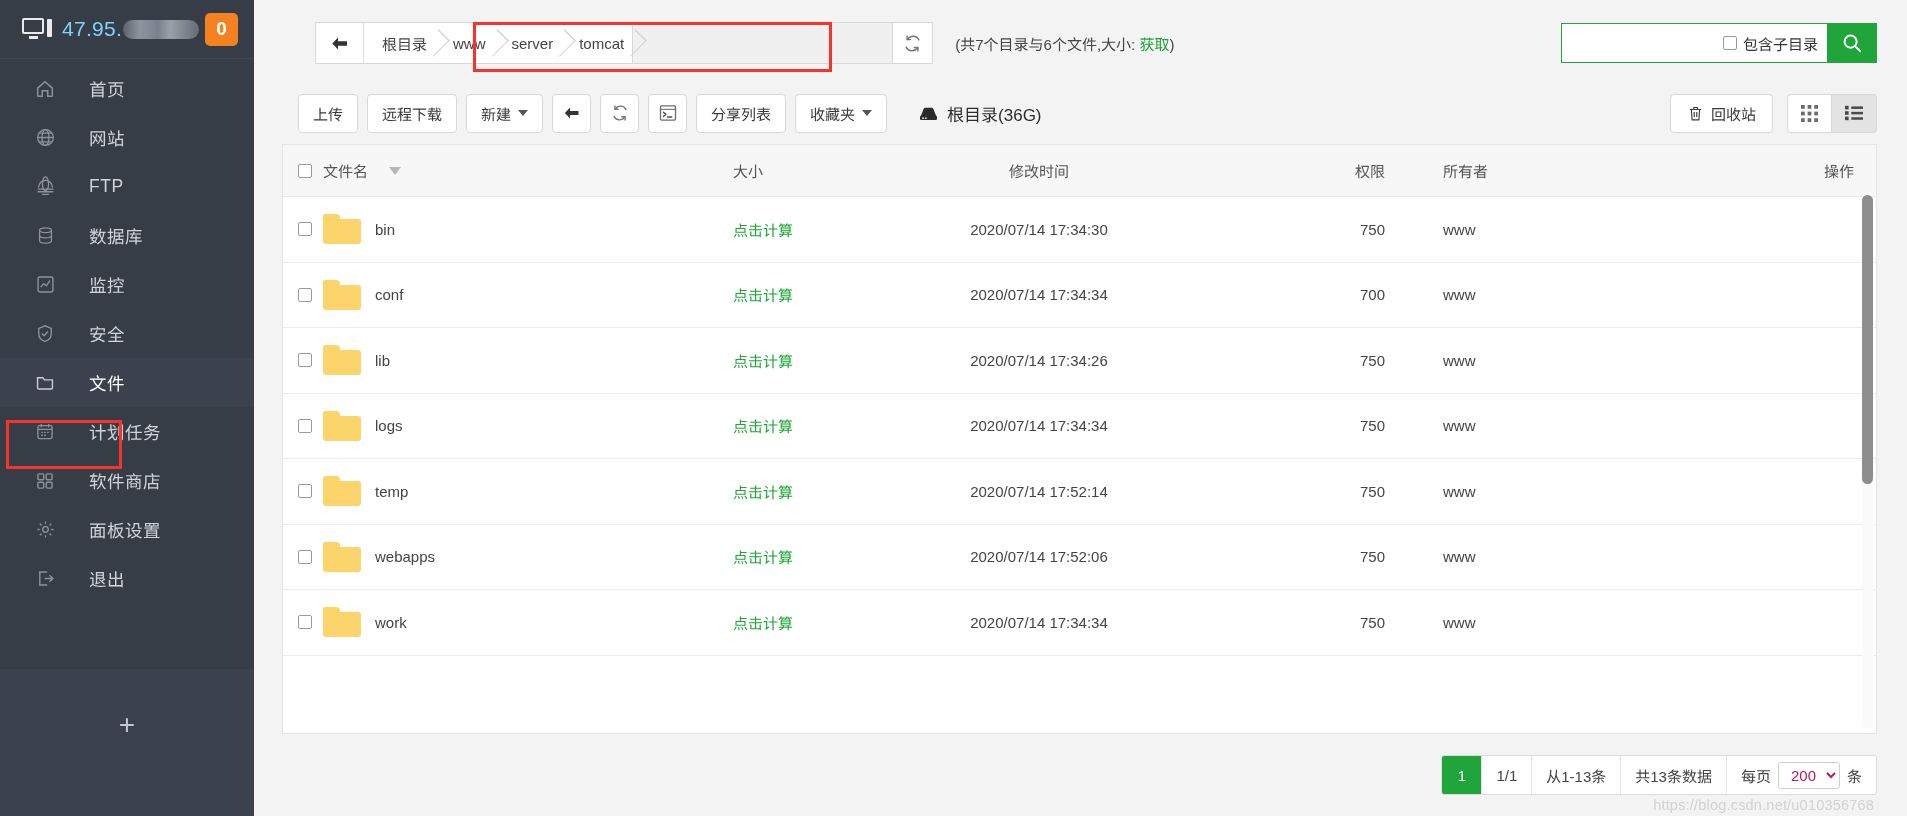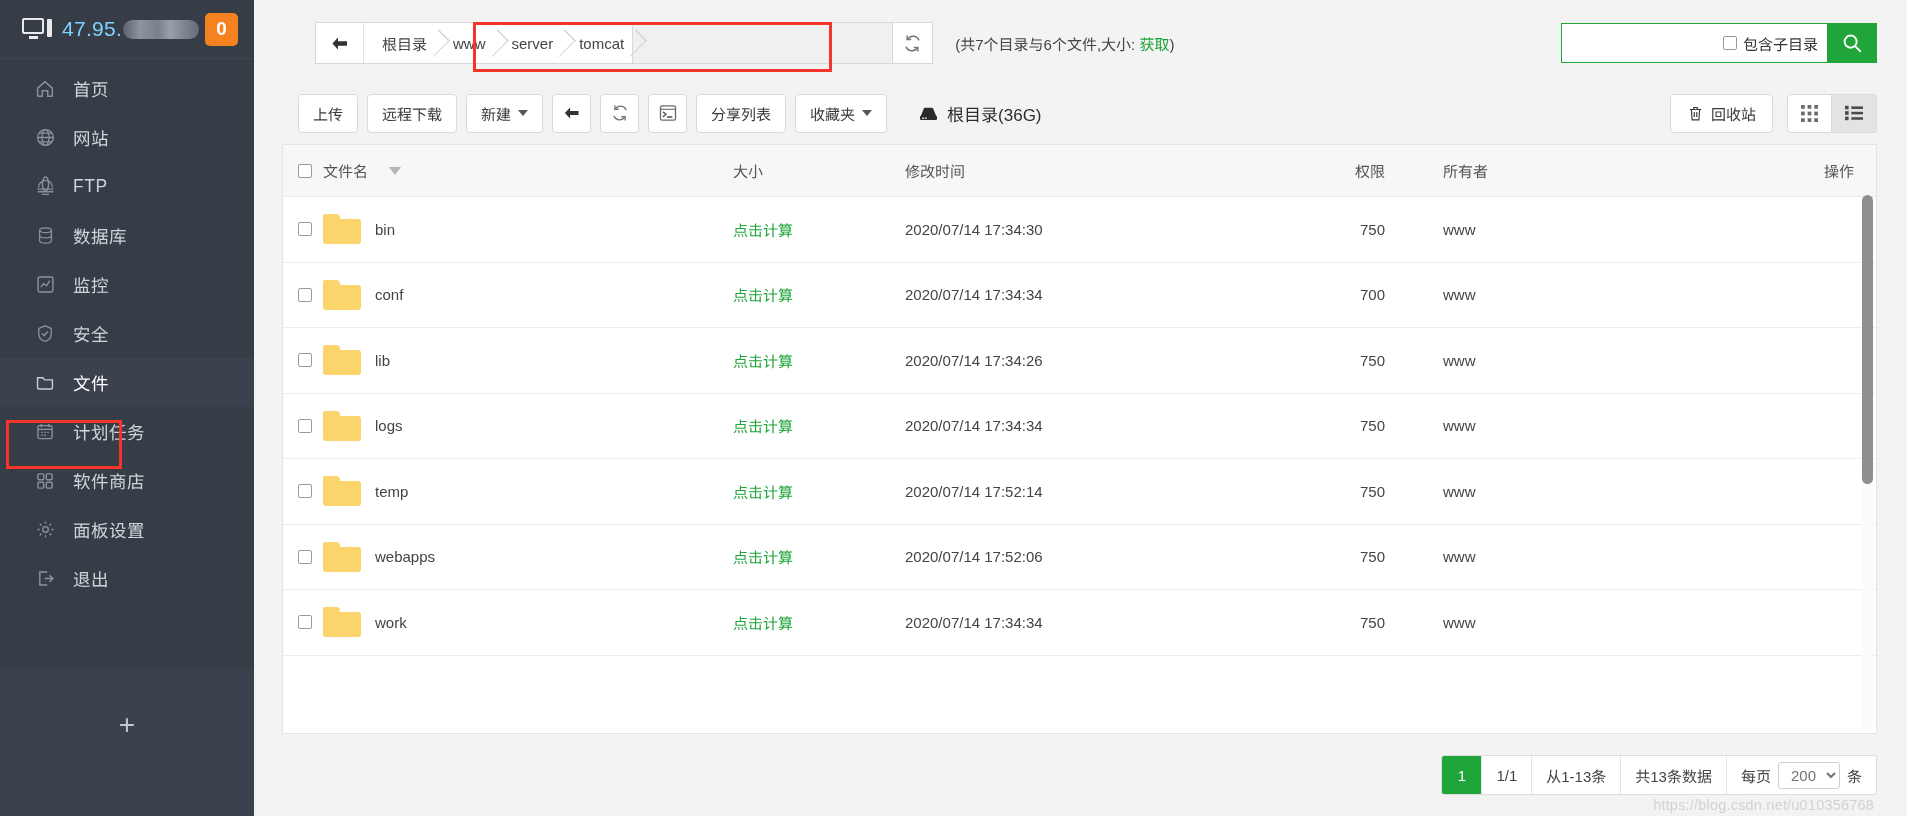--- a/index.html
+++ b/index.html
@@ -52,21 +52,21 @@
   #notify-badge {
     margin-left: auto;
     width: 33px; height: 33px; border-radius: 5px;
     background: #f5821f; color: #fff;
     font-size: 19px; font-weight: bold;
     display: flex; align-items: center; justify-content: center;
   }
   #sidebar-nav { padding-top: 5px; }
   .nav-item {
     height: 49px; display: flex; align-items: center;
-    padding-left: 33px; cursor: pointer; position: relative;
+    padding-left: 33px; cursor: pointer; position: relative; gap: 16px;
   }
   .nav-item .nav-ico {
     width: 24px; height: 24px; flex: 0 0 24px;
     margin-right: 16px; opacity: .55;
     display: flex; align-items: center; justify-content: center;
   }
   .nav-item .nav-ico svg { display: block; }
   .nav-label { color: #cfd4da; font-size: 17.5px; letter-spacing: .5px; }
   .nav-item.active { background: #3b424d; }
   .nav-item.active .nav-label { color: #ffffff; }
@@ -217,21 +217,21 @@
     font-size: 15px; color: #555; flex: 0 0 52px;
   }
   #tbody { position: relative; overflow: hidden; flex: 1; }
   .trow {
     height: 65.5px; display: flex; align-items: center;
     border-bottom: 1px solid #ededed; font-size: 15px; color: #444;
   }
   .c-check { width: 40px; flex: 0 0 40px; display: flex; justify-content: center; padding-left: 4px; }
   .c-name  { width: 410px; flex: 0 0 410px; display: flex; align-items: center; gap: 14px; }
   .c-size  { width: 172px; flex: 0 0 172px; }
-  .c-time  { width: 268px; flex: 0 0 268px; }
+  .c-time  { width: 268px; flex: 0 0 268px; text-align: center; }
   .c-perm  { width: 250px; flex: 0 0 250px; text-align: right; padding-right: 38px; }
   .c-owner { width: 210px; flex: 0 0 210px; padding-left: 20px; }
   .c-act   { flex: 1; text-align: right; padding-right: 22px; }
   .sizecalc { color: #20a53a; cursor: pointer; }
   .sortcaret {
     width: 0; height: 0; border-left: 6px solid transparent;
     border-right: 6px solid transparent; border-top: 8px solid #b5b5b5;
     display: inline-block; margin-left: 7px; vertical-align: 2px;
   }
   .folder-ico { width: 38px; height: 30px; flex: 0 0 38px; position: relative; }
@@ -278,21 +278,21 @@
     border-right: 1px solid #e4e4e4; white-space: nowrap;
   }
   .pg-cell:last-child { border-right: none; }
   #pg-current {
     background: #20a53a; color: #fff; min-width: 40px;
     justify-content: center; font-weight: 500; cursor: pointer;
   }
   #pg-size {
     display: inline-block; border: 1px solid #cfcfcf; border-radius: 3px;
     height: 27px; padding: 0 6px 0 8px; margin: 0 7px;
-    font-size: 15px; color: #737373; background: #fff;
+    font-size: 15px; color: #be185d; background: #fff;
     font-family: "Liberation Sans", sans-serif;
   }
   #watermark {
     position: absolute; right: 3px; bottom: 3px;
     font-size: 14.5px; color: #d2d2d2; letter-spacing: .2px;
     user-select: none; white-space: nowrap;
   }
 </style>
 </head>
 <body>

